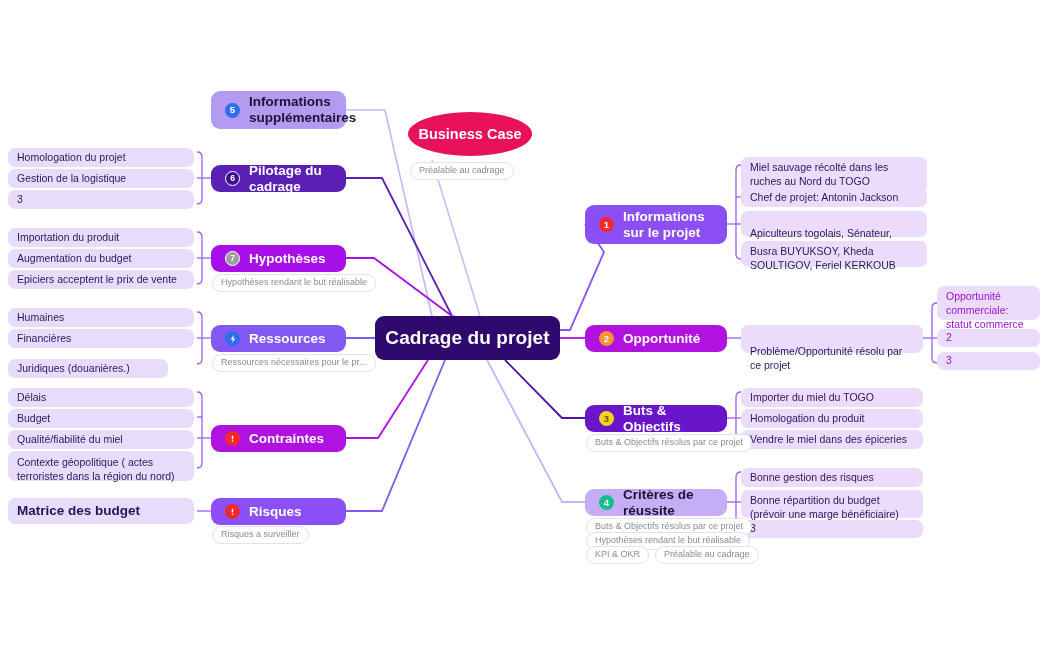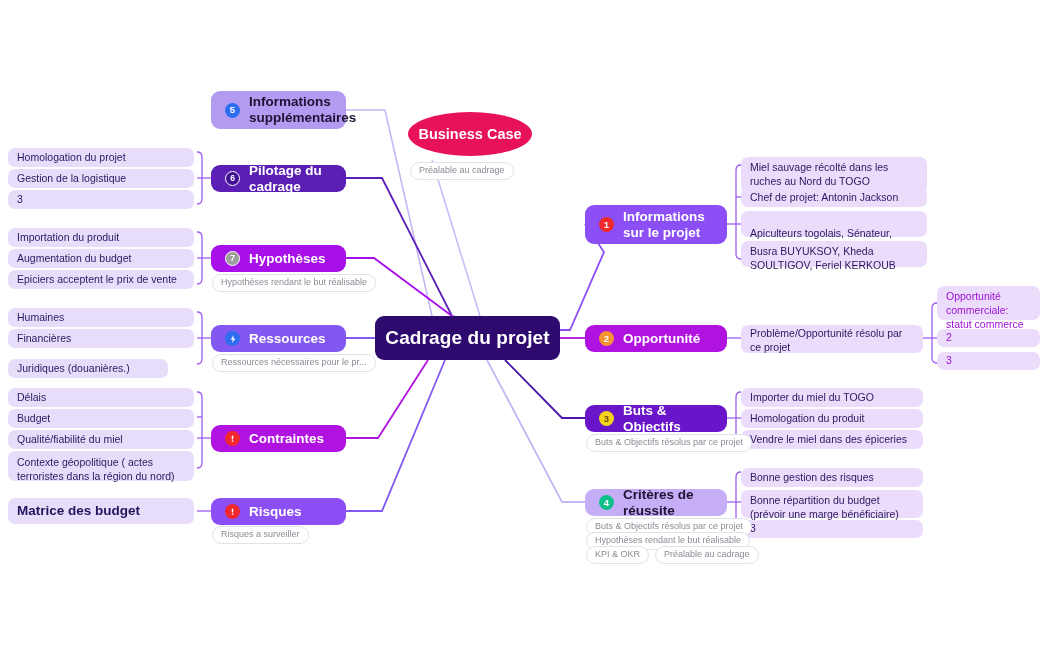--- a/index.html
+++ b/index.html
@@ -229,21 +229,21 @@
   </div>
   <div class="leaf bg-b" style="left:741px;top:157px;width:186px;height:36px;align-items:flex-start;padding-top:4px;">Miel sauvage récolté dans les ruches au Nord du TOGO</div>
   <div class="leaf bg-b" style="left:741px;top:188px;width:186px;height:19px;">Chef de projet: Antonin Jackson</div>
   <div class="leaf bg-b" style="left:741px;top:211px;width:186px;height:26px;align-items:flex-start;padding-top:16px;">Apiculteurs togolais, Sénateur, épiceries à Strasbourg</div>
   <div class="leaf bg-b" style="left:741px;top:241px;width:186px;height:26px;align-items:flex-start;padding-top:4px;">Busra BUYUKSOY, Kheda SOULTIGOV, Feriel KERKOUB</div>
 
   <div class="node" style="left:585px;top:325px;width:142px;height:27px;background:#b013e0;">
     <span class="badge" style="background:#f59331;">2</span>
     <span class="lbl">Opportunité</span>
   </div>
-  <div class="leaf bg-c" style="left:741px;top:325px;width:182px;height:28px;align-items:flex-start;padding-top:2px;">Problème/Opportunité résolu par ce projet</div>
+  <div class="leaf bg-c" style="left:741px;top:325px;width:182px;height:28px;align-items:flex-start;padding-top:20px;">Problème/Opportunité résolu par ce projet</div>
   <div class="leaf bg-c magenta" style="left:937px;top:286px;width:103px;height:34px;align-items:flex-start;padding-top:4px;">Opportunité commerciale: statut commerce équitable</div>
   <div class="leaf bg-c magenta" style="left:937px;top:329px;width:103px;height:18px;">2</div>
   <div class="leaf bg-c magenta" style="left:937px;top:352px;width:103px;height:18px;">3</div>
 
   <div class="node" style="left:585px;top:405px;width:142px;height:27px;background:#6915c9;">
     <span class="badge" style="background:#f5d31b;color:#6b4b00;">3</span>
     <span class="lbl">Buts &amp; Objectifs</span>
   </div>
   <div class="tag" style="left:586px;top:434px;">Buts &amp; Objectifs résolus par ce projet</div>
   <div class="leaf bg-b" style="left:741px;top:388px;width:182px;height:19px;">Importer du miel du TOGO</div>

